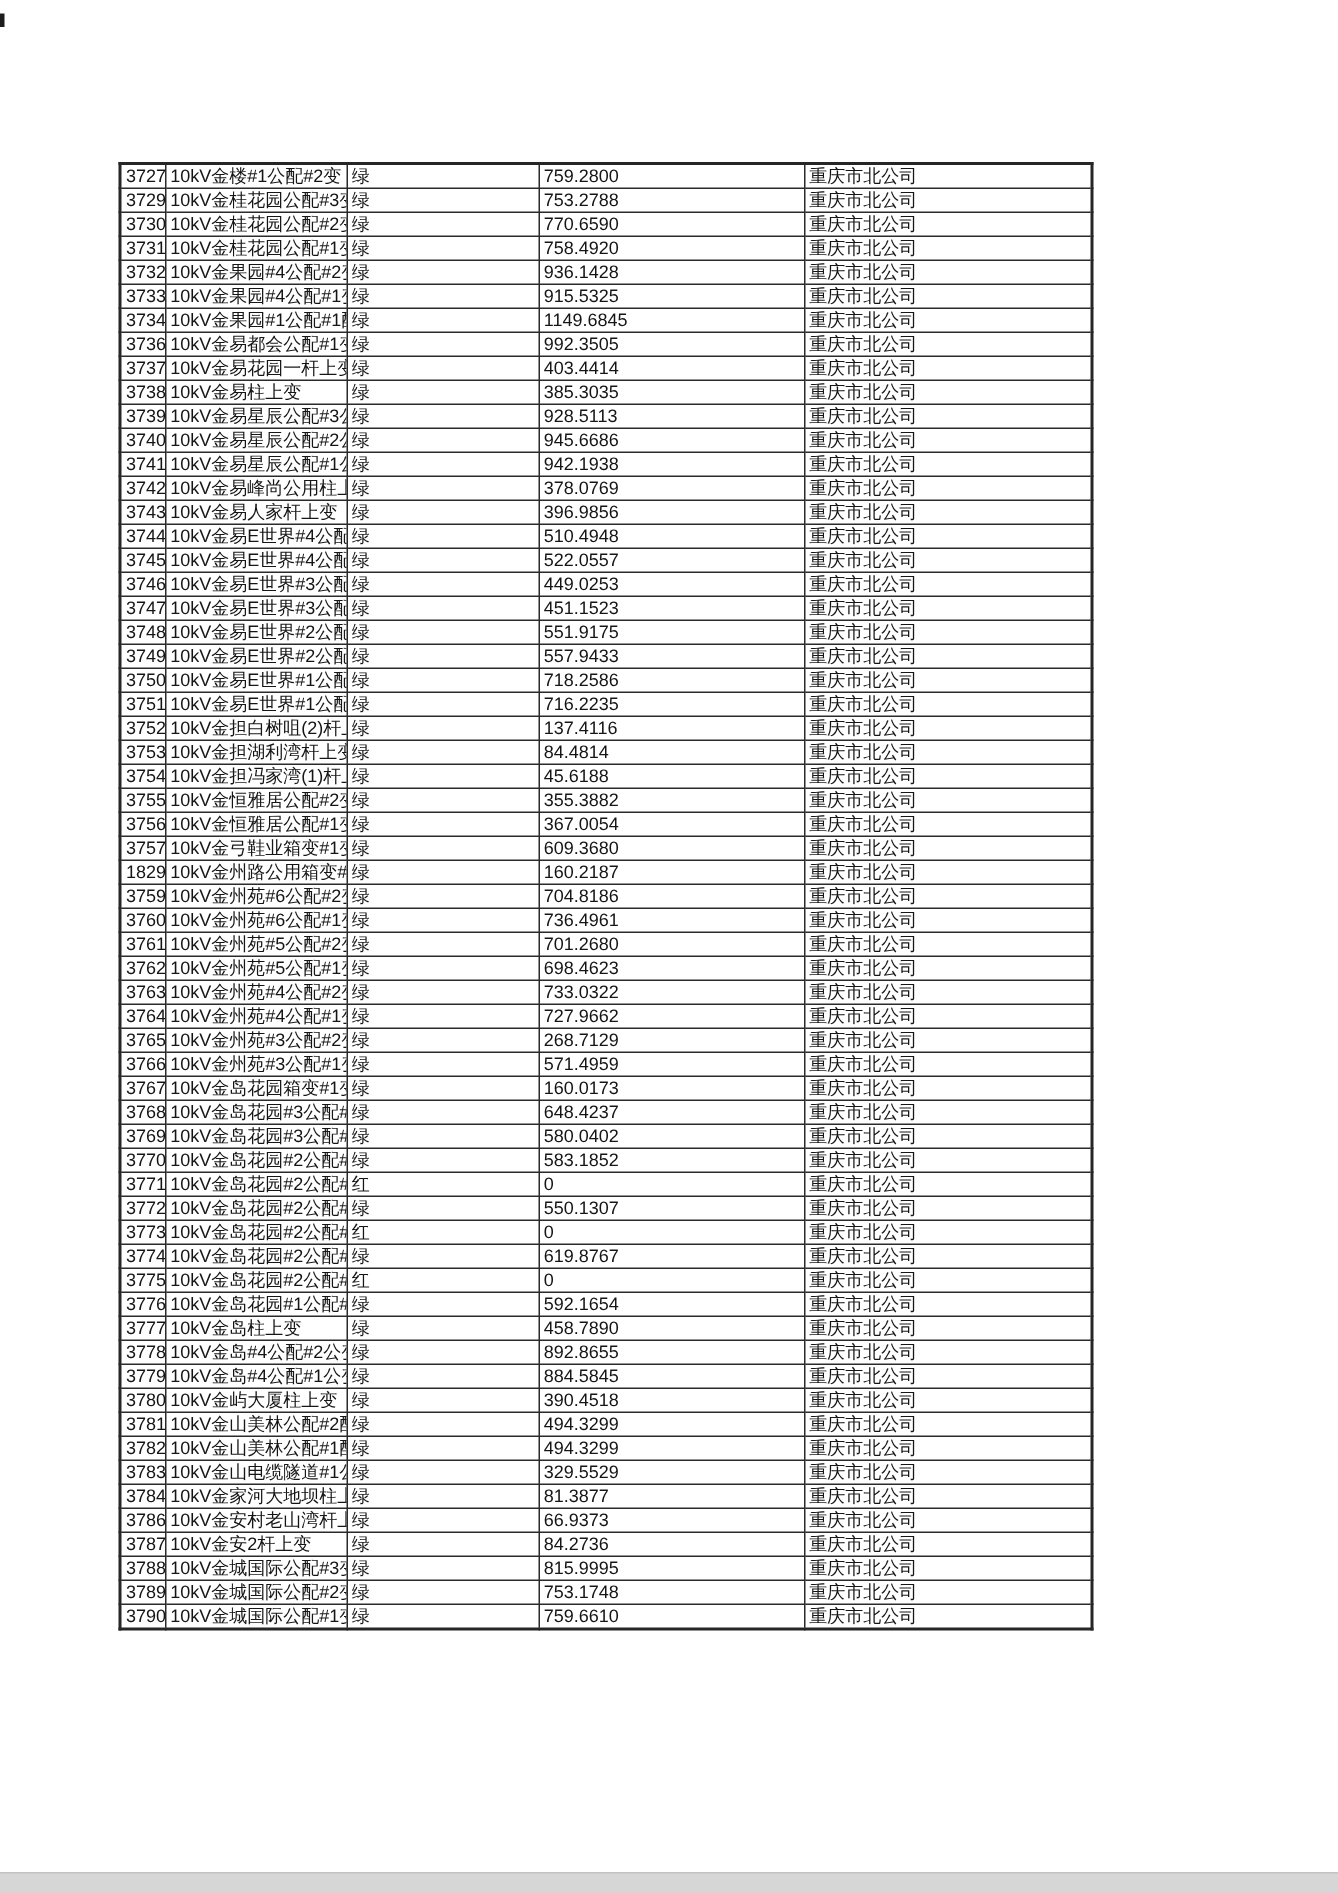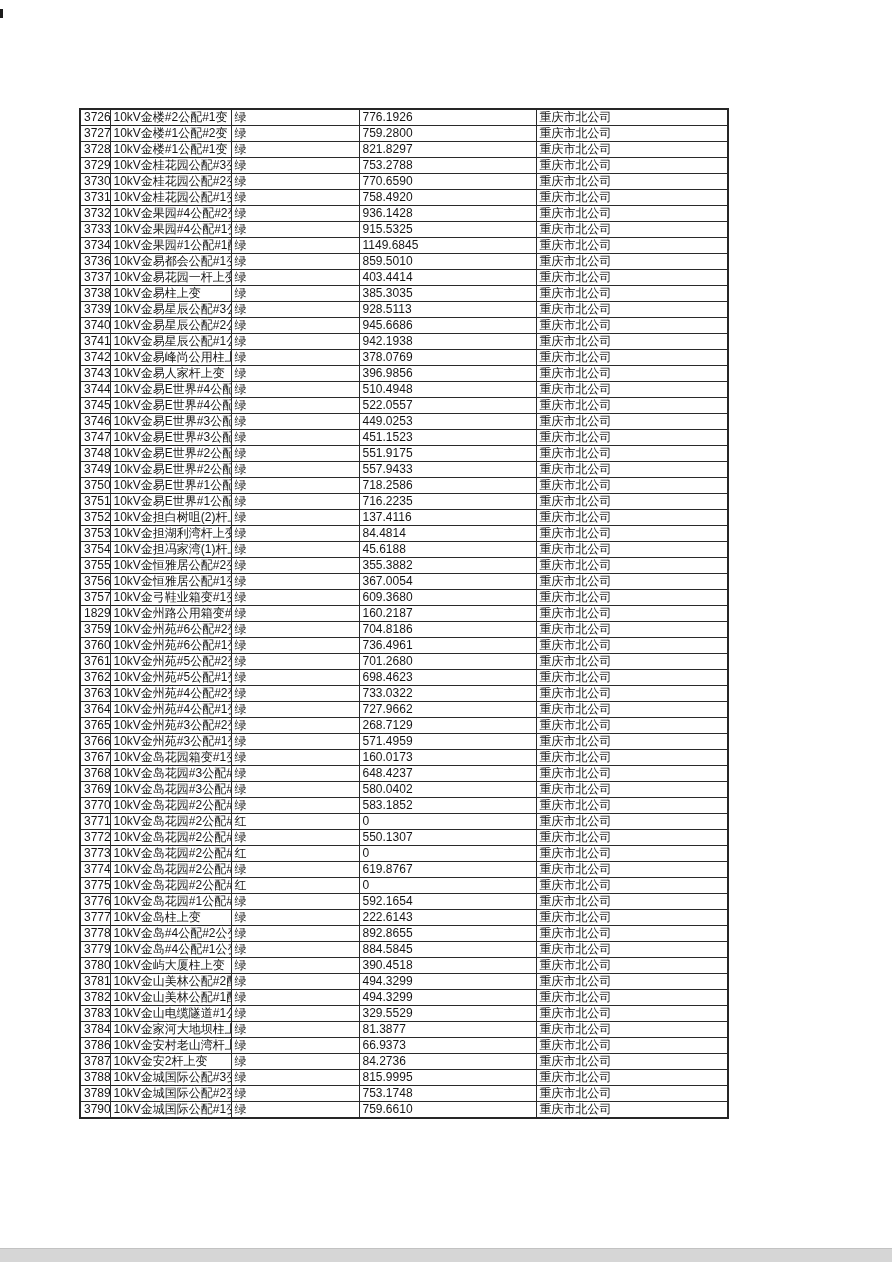--- a/index.html
+++ b/index.html
@@ -46,41 +46,27 @@
   <table class="grid">
     <colgroup>
       <col style="width:30px">
       <col style="width:121px">
       <col style="width:128px">
       <col style="width:177px">
       <col style="width:192px">
     </colgroup>
     <tbody id="table-body">
         <tr>
-          <td class="row-number-cell">3726</td>
-          <td class="name-cell">10kV金楼#2公配#1变</td>
-          <td class="status-cell">绿</td>
-          <td class="value-cell">776.1926</td>
-          <td class="company-cell">重庆市北公司</td>
-        </tr>
-        <tr>
           <td class="row-number-cell">3727</td>
           <td class="name-cell">10kV金楼#1公配#2变</td>
           <td class="status-cell">绿</td>
           <td class="value-cell">759.2800</td>
           <td class="company-cell">重庆市北公司</td>
         </tr>
         <tr>
-          <td class="row-number-cell">3728</td>
-          <td class="name-cell">10kV金楼#1公配#1变</td>
-          <td class="status-cell">绿</td>
-          <td class="value-cell">821.8297</td>
-          <td class="company-cell">重庆市北公司</td>
-        </tr>
-        <tr>
           <td class="row-number-cell">3729</td>
           <td class="name-cell">10kV金桂花园公配#3变压器</td>
           <td class="status-cell">绿</td>
           <td class="value-cell">753.2788</td>
           <td class="company-cell">重庆市北公司</td>
         </tr>
         <tr>
           <td class="row-number-cell">3730</td>
           <td class="name-cell">10kV金桂花园公配#2变压器</td>
           <td class="status-cell">绿</td>
@@ -112,21 +98,21 @@
           <td class="row-number-cell">3734</td>
           <td class="name-cell">10kV金果园#1公配#1配变压器</td>
           <td class="status-cell">绿</td>
           <td class="value-cell">1149.6845</td>
           <td class="company-cell">重庆市北公司</td>
         </tr>
         <tr>
           <td class="row-number-cell">3736</td>
           <td class="name-cell">10kV金易都会公配#1变</td>
           <td class="status-cell">绿</td>
-          <td class="value-cell">859.5010</td>
+          <td class="value-cell">992.3505</td>
           <td class="company-cell">重庆市北公司</td>
         </tr>
         <tr>
           <td class="row-number-cell">3737</td>
           <td class="name-cell">10kV金易花园一杆上变</td>
           <td class="status-cell">绿</td>
           <td class="value-cell">403.4414</td>
           <td class="company-cell">重庆市北公司</td>
         </tr>
         <tr>
@@ -399,21 +385,21 @@
           <td class="row-number-cell">3776</td>
           <td class="name-cell">10kV金岛花园#1公配#1变压器</td>
           <td class="status-cell">绿</td>
           <td class="value-cell">592.1654</td>
           <td class="company-cell">重庆市北公司</td>
         </tr>
         <tr>
           <td class="row-number-cell">3777</td>
           <td class="name-cell">10kV金岛柱上变</td>
           <td class="status-cell">绿</td>
-          <td class="value-cell">222.6143</td>
+          <td class="value-cell">458.7890</td>
           <td class="company-cell">重庆市北公司</td>
         </tr>
         <tr>
           <td class="row-number-cell">3778</td>
           <td class="name-cell">10kV金岛#4公配#2公变</td>
           <td class="status-cell">绿</td>
           <td class="value-cell">892.8655</td>
           <td class="company-cell">重庆市北公司</td>
         </tr>
         <tr>

